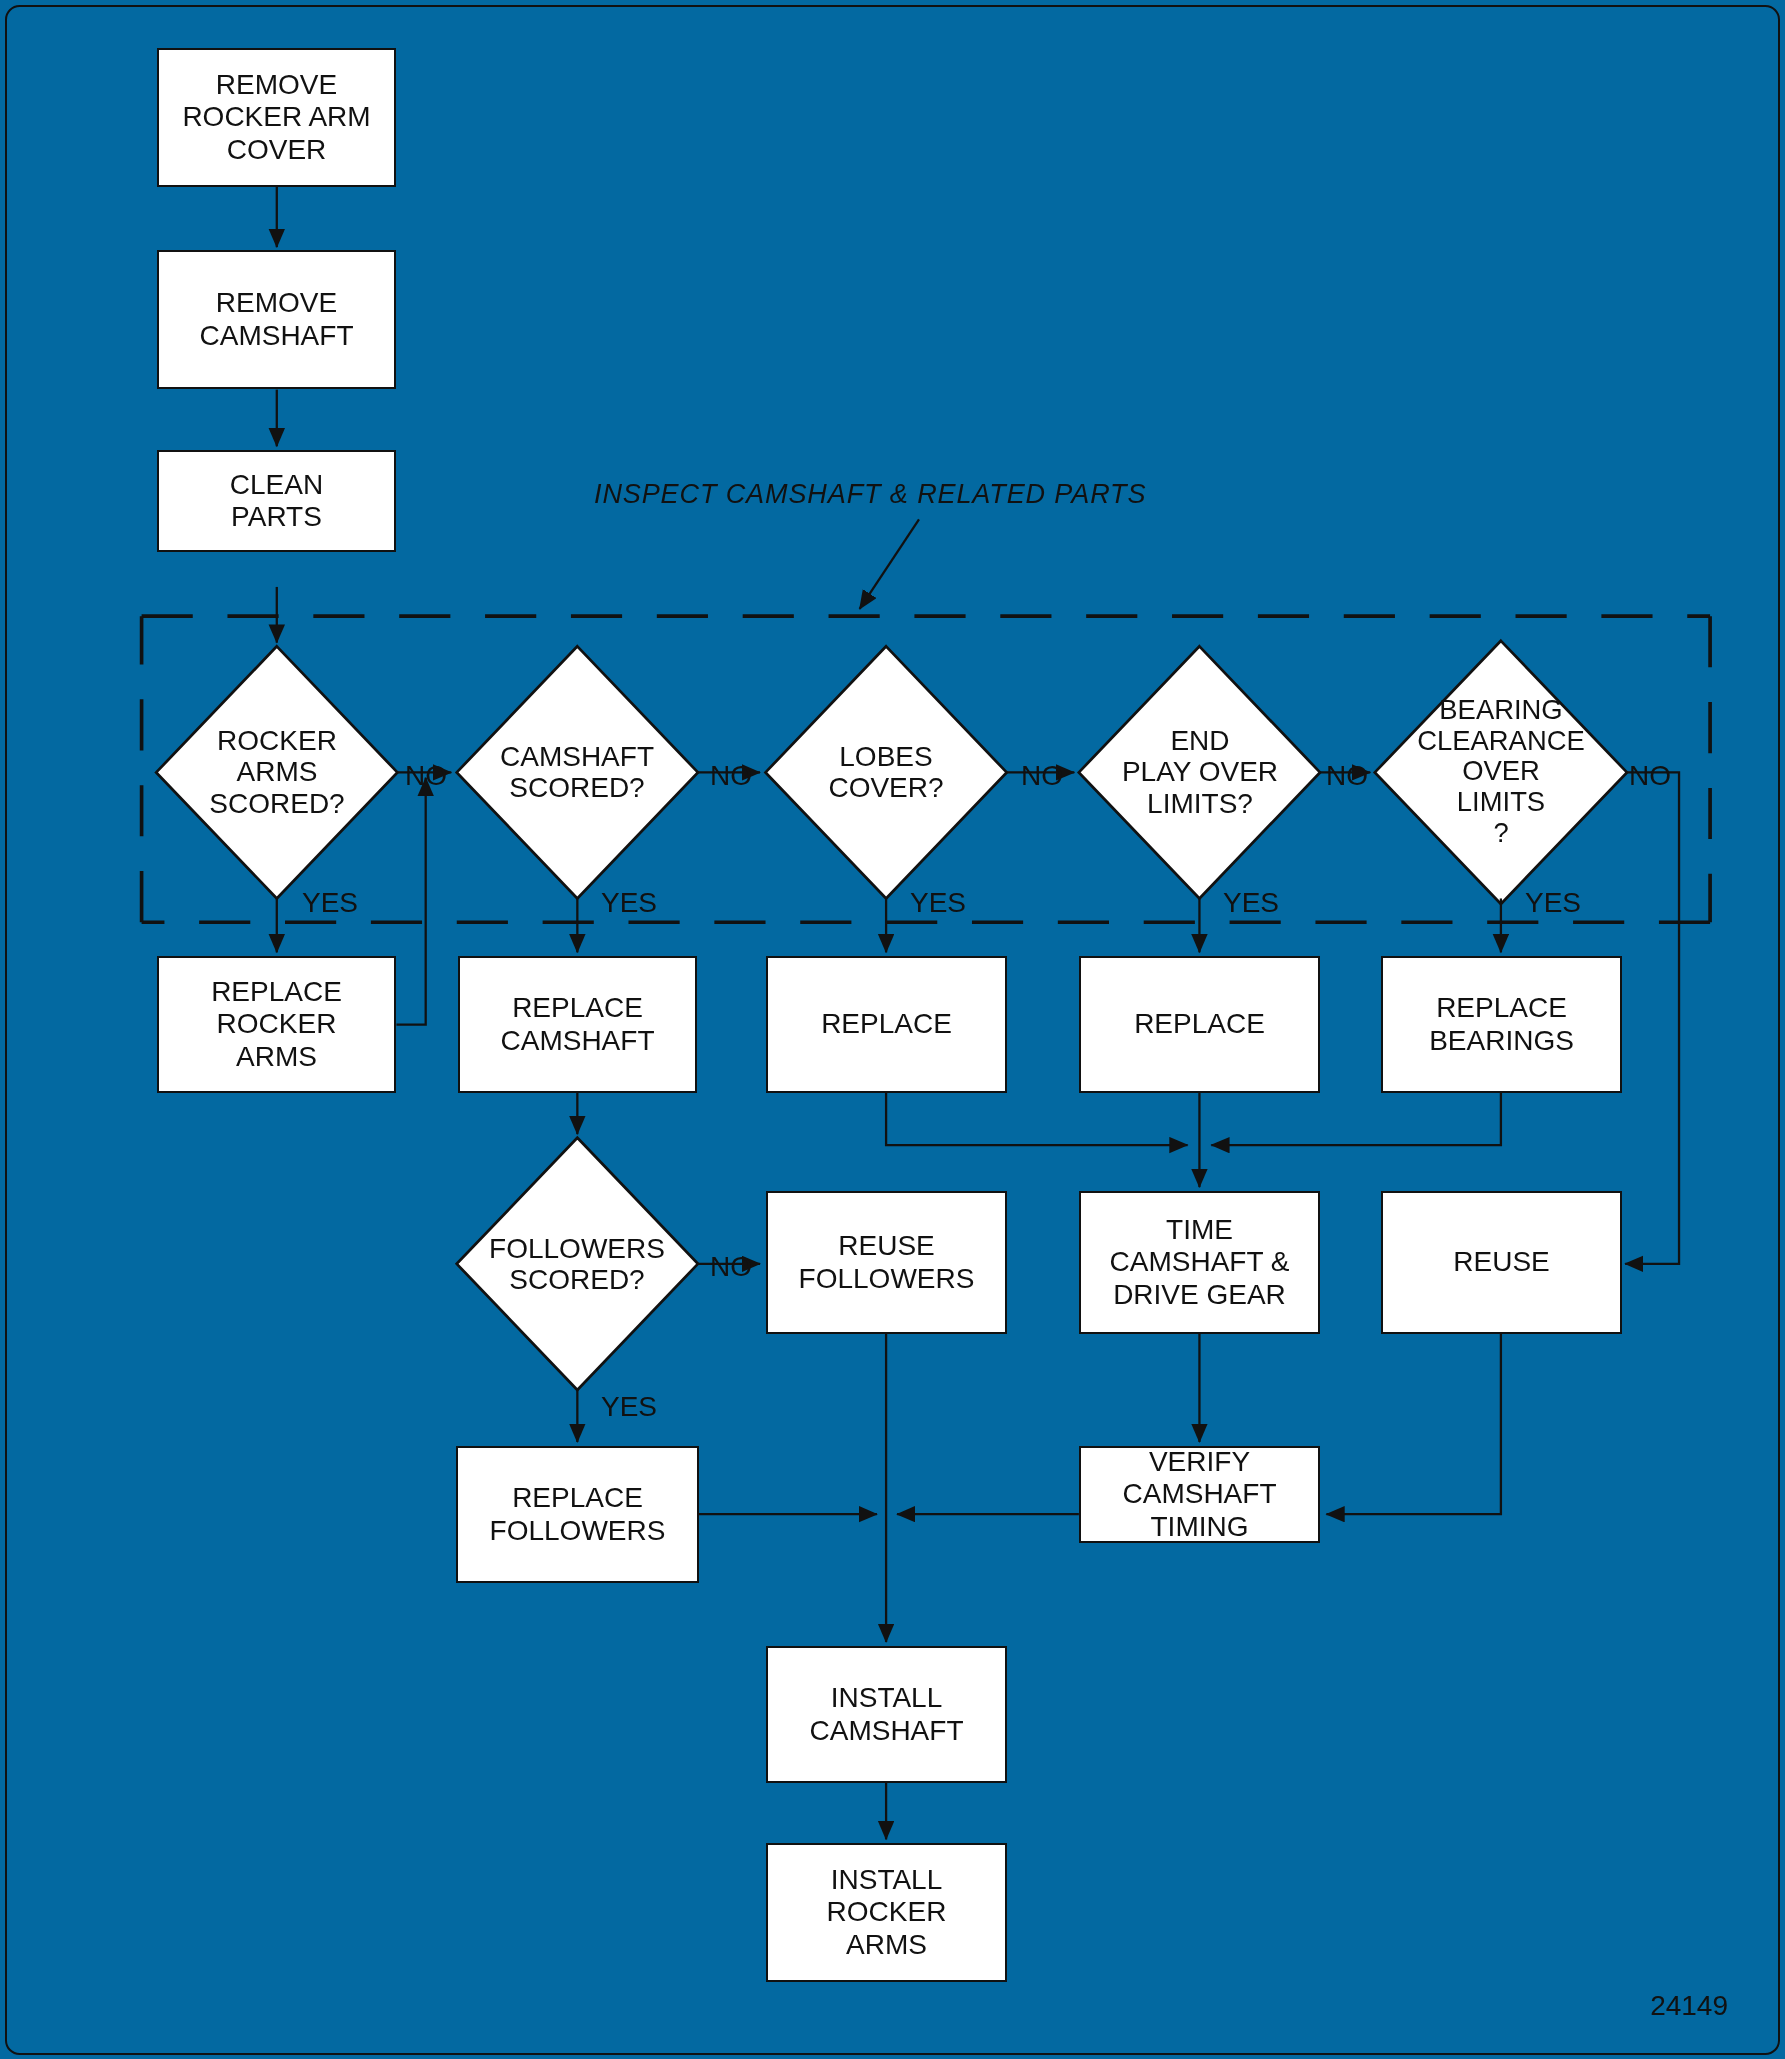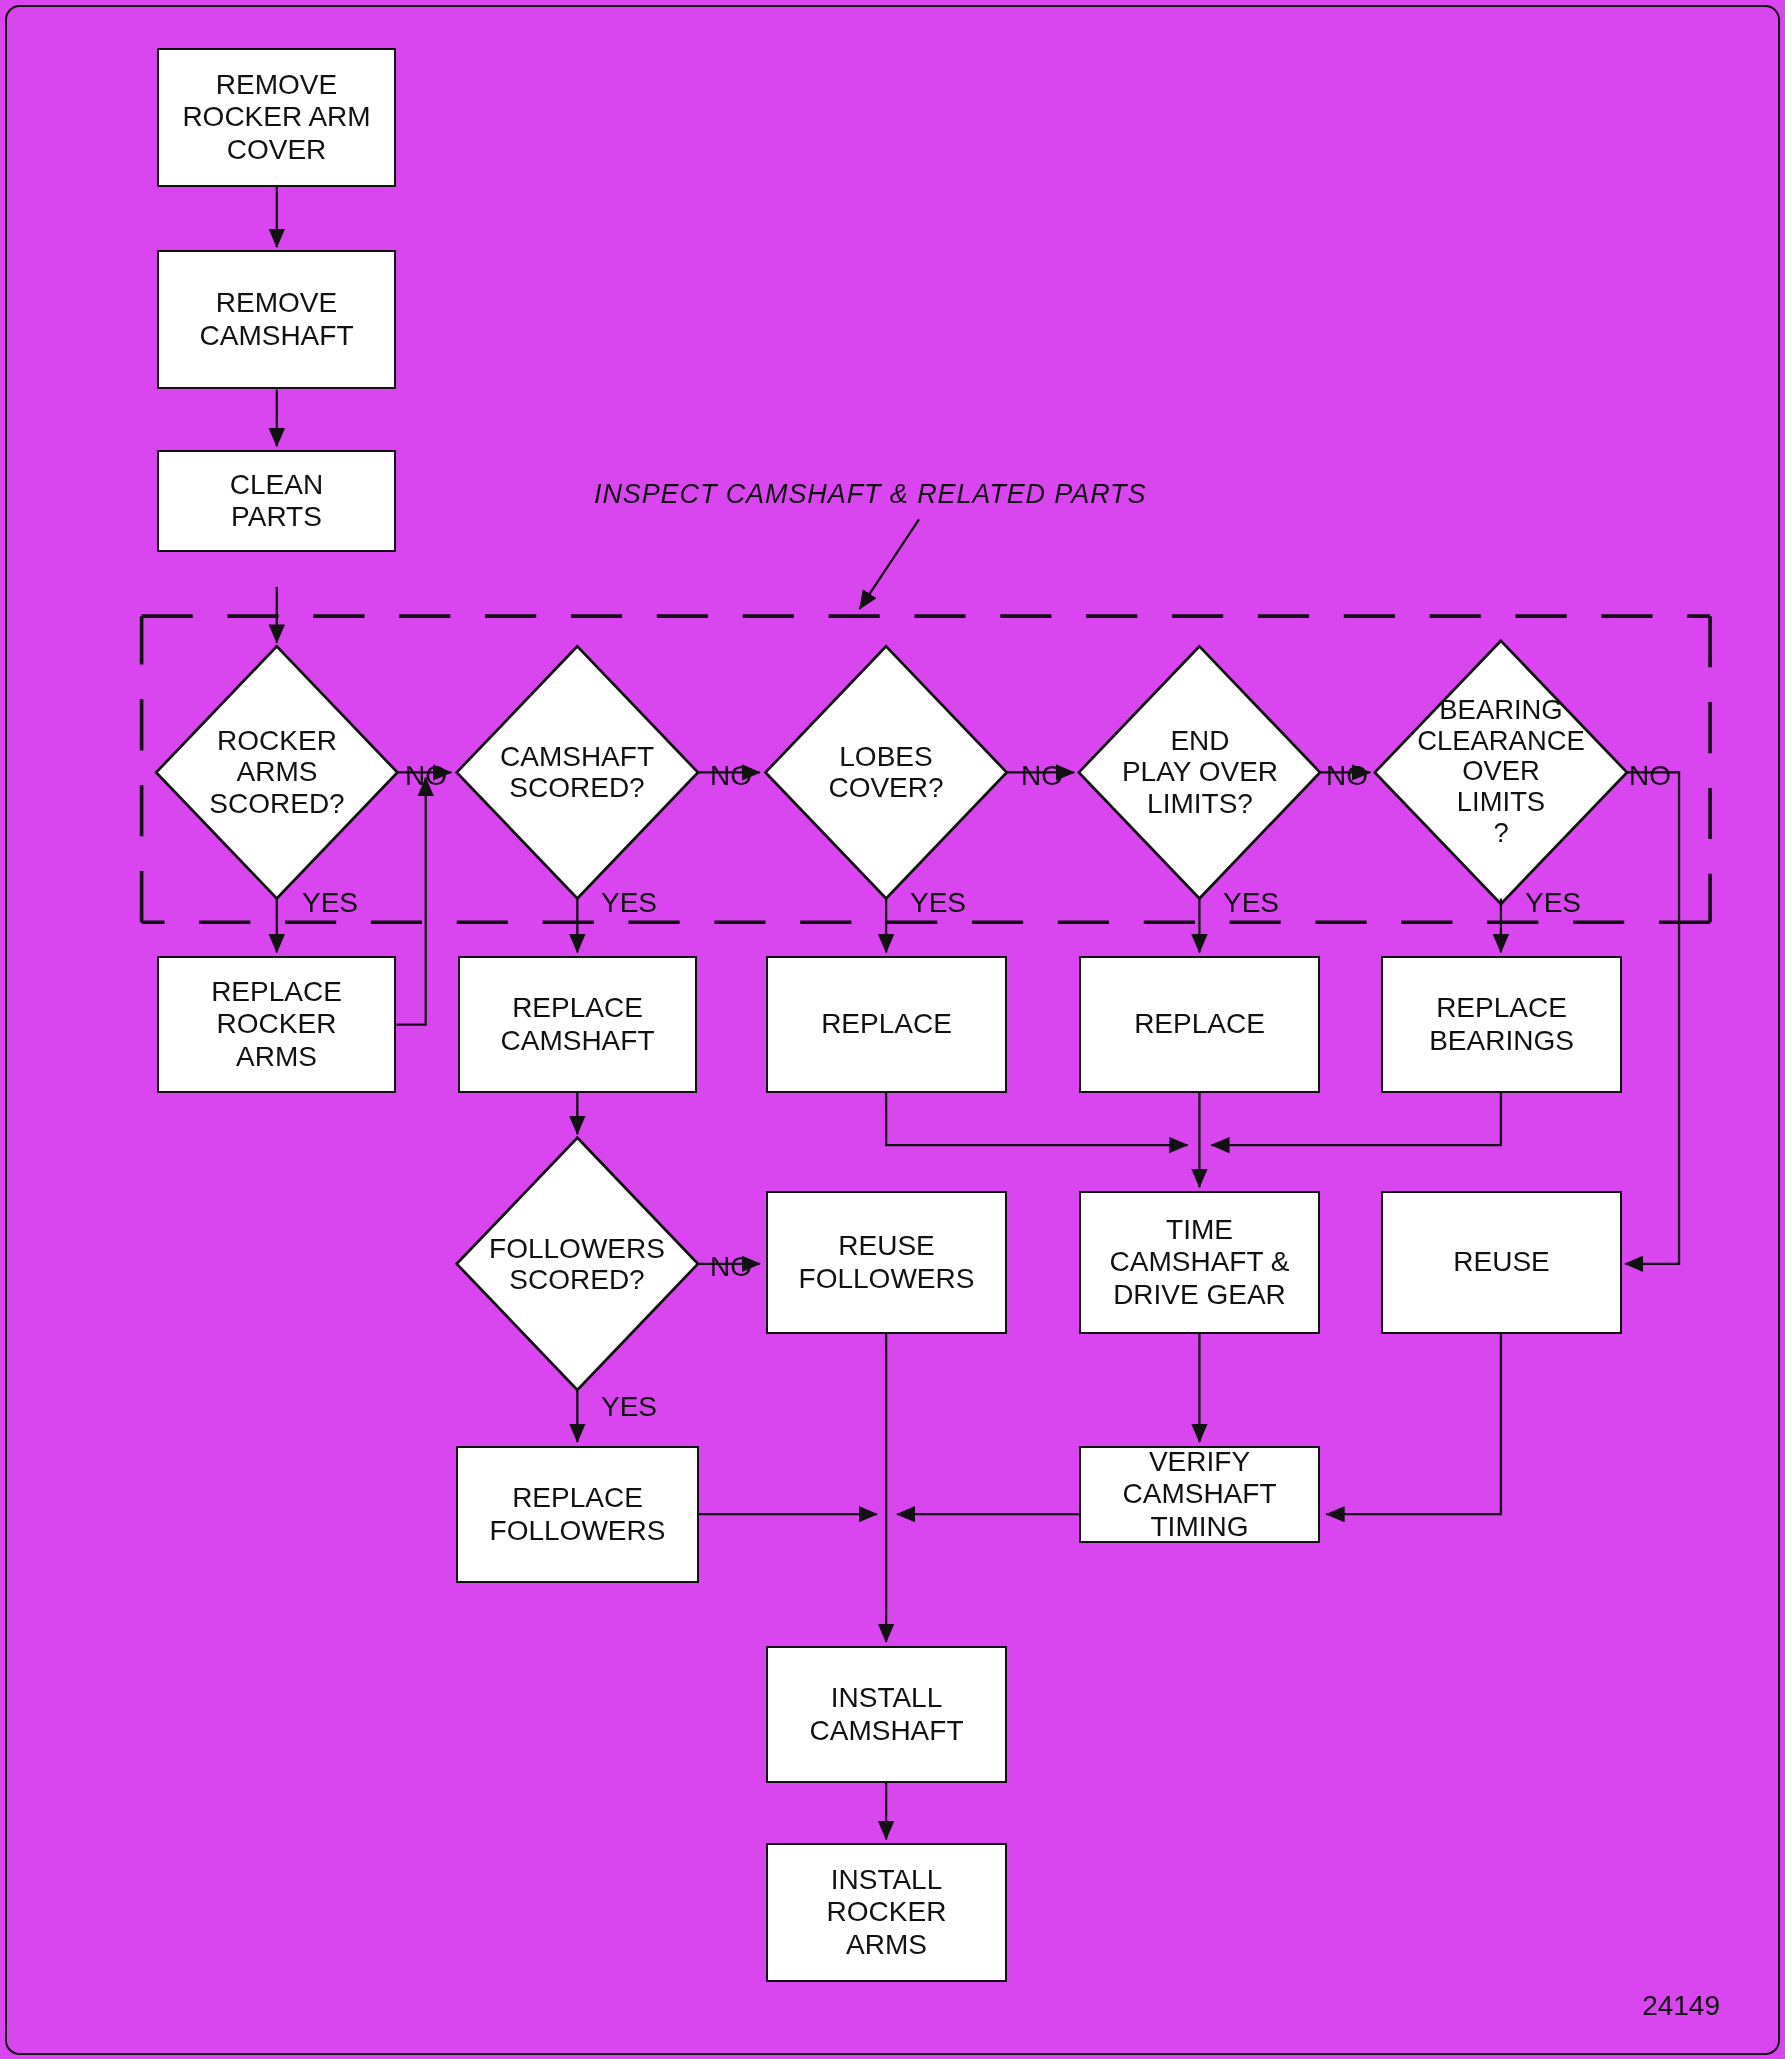--- a/index.html
+++ b/index.html
@@ -1,18 +1,18 @@
 <!DOCTYPE html>
 <html style="font-size:14.6px"><head>
 <meta charset="utf-8">
 <style>
   * { box-sizing: border-box; margin: 0; padding: 0; }
   html, body { background: #ffffff; }
   body { font-family: "Liberation Sans", "DejaVu Sans", sans-serif; color: #111; }
-  .canvas { position: relative; width: 1785px; height: 2060px; background: #d946ef; overflow: hidden; }
+  .canvas { position: relative; width: 1785px; height: 2060px; background: #0369a1; overflow: hidden; }
   .frame { position: absolute; left: 4.6px; top: 4.6px; right: 4.6px; bottom: 4.6px; border: 2.7px solid #111; border-radius: 14.6px; pointer-events: none; }
   svg.layer { position: absolute; left: 0; top: 0; }
   .box { position: absolute; border: 2.7px solid #111; background: #fff; display: flex; align-items: center; justify-content: center; text-align: center; font-size: 28px; line-height: 1.16; }
   .lbl { white-space: pre-line; }
   .dlabel { position: absolute; transform: translate(-50%, -50%); text-align: center; font-size: 28px; line-height: 1.12; white-space: pre-line; }
   .elabel { position: absolute; font-size: 28px; }
   .elabel.center { transform: translate(-50%, -50%); margin-top: 39px; }
   .elabel.side { transform: translate(0, -50%); }
   .title-label { position: absolute; font-size: 27px; letter-spacing: 0.9px; white-space: nowrap; font-style: italic; }
   .fig-num { position: absolute; font-size: 28px; }
@@ -181,17 +181,17 @@
   <div class="elabel center" style="left:1650px; top:737px">NO</div>
   <div class="elabel center" style="left:731px; top:1228px">NO</div>
 
   <div class="elabel side" style="left:302px; top:903px">YES</div>
   <div class="elabel side" style="left:601px; top:903px">YES</div>
   <div class="elabel side" style="left:910px; top:903px">YES</div>
   <div class="elabel side" style="left:1223px; top:903px">YES</div>
   <div class="elabel side" style="left:1525px; top:903px">YES</div>
   <div class="elabel side" style="left:601px; top:1407px">YES</div>
 
-  <div class="fig-num" style="right:65px; top:1990px">24149</div>
+  <div class="fig-num" style="right:57px; top:1990px">24149</div>
 
   <div class="frame"></div>
 </div>
 
 
 </body></html>

